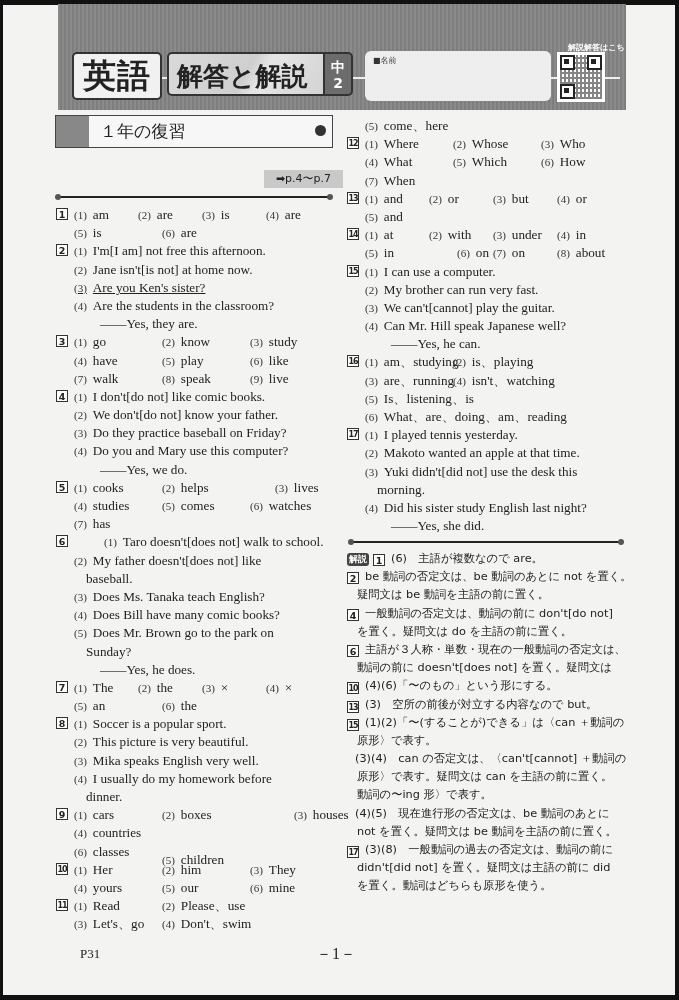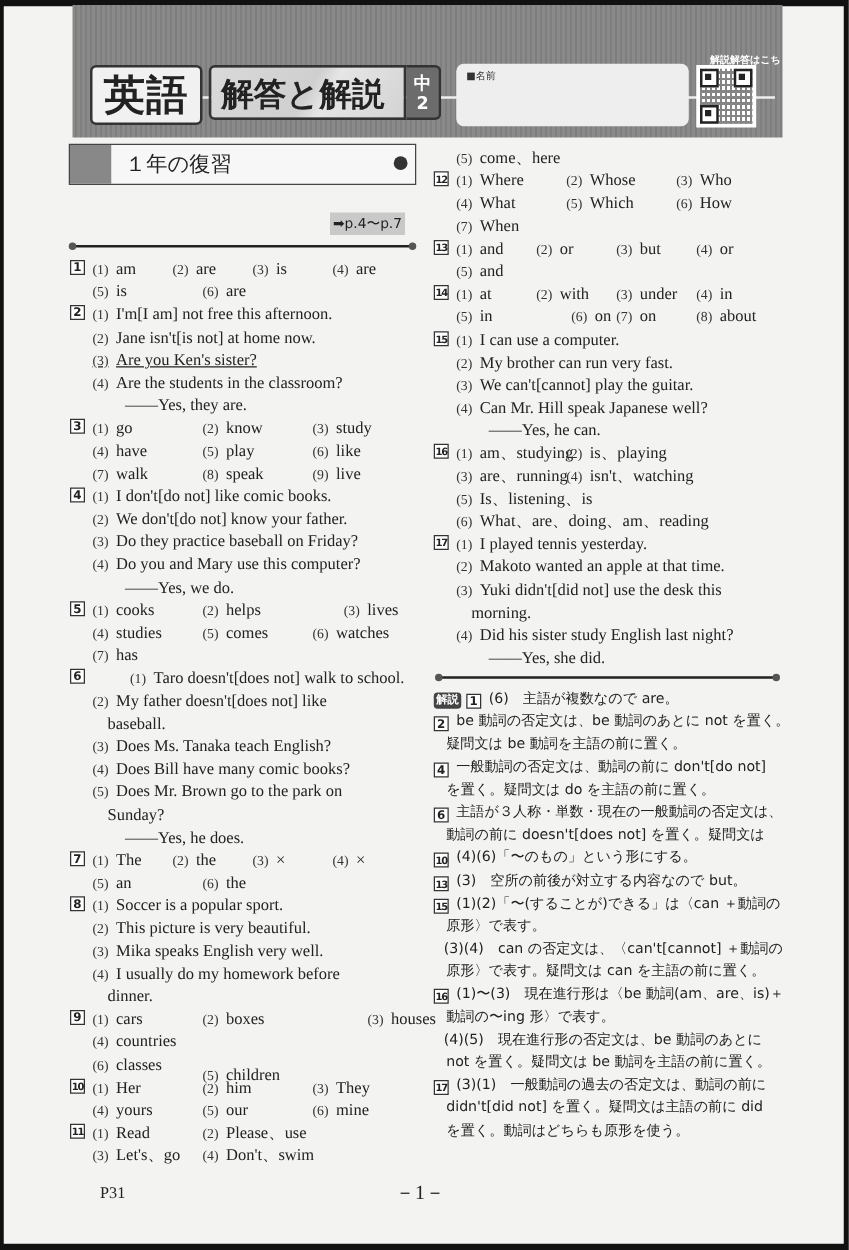--- a/index.html
+++ b/index.html
@@ -16,21 +16,21 @@
   .qr{position:absolute;left:557px;top:52px;width:48px;height:50px;background:#fff;padding:3px;box-sizing:border-box;}
   .qr .grid{width:100%;height:100%;background:
      repeating-linear-gradient(0deg,#222 0 2px,transparent 2px 5px),
      repeating-linear-gradient(90deg,#222 0 2px,transparent 2px 4px);opacity:.55;position:relative;}
   .qr .f{position:absolute;width:11px;height:11px;border:2px solid #222;background:#fff;}
   .qr .f::after{content:"";position:absolute;left:2px;top:2px;width:5px;height:5px;background:#222;}
   .section{position:absolute;left:55px;top:115px;width:276px;height:31px;border:1px solid #444;background:#f7f7f7;}
   .section .band{position:absolute;left:0;top:0;width:33px;height:31px;background:#888;}
   .section .title{position:absolute;left:44px;top:4px;font-family:"DejaVu Sans",sans-serif;font-size:17px;color:#222;}
   .section .dot{position:absolute;right:6px;top:9px;width:11px;height:11px;border-radius:50%;background:#333;}
-  .pageref{position:absolute;left:264px;top:170px;width:60px;height:18px;background:#c9c9c9;font-family:"DejaVu Sans",sans-serif;font-size:11px;line-height:18px;text-align:center;color:#222;}
+  .pageref{position:absolute;left:264px;top:170px;width:79px;height:18px;background:#c9c9c9;font-family:"DejaVu Sans",sans-serif;font-size:11px;line-height:18px;text-align:center;color:#222;}
   .rule{position:absolute;height:2px;background:#222;}
   .rule::before,.rule::after{content:"";position:absolute;top:-2px;width:6px;height:6px;border-radius:50%;background:#555;}
   .rule::before{left:-3px;}.rule::after{right:-3px;}
   .col{position:absolute;font-size:13.2px;line-height:18.2px;}
   .ln{position:relative;height:18.2px;white-space:nowrap;}
   .num{position:absolute;left:0;top:2px;width:12px;height:12px;border:1px solid #333;font-family:"DejaVu Sans",sans-serif;font-weight:bold;font-size:9.5px;line-height:12px;text-align:center;box-sizing:border-box;background:#fff;}
   .n2{font-size:8px;letter-spacing:-1px;}
   .it{position:absolute;top:0;}
   .p{font-size:11px;color:#333;margin-right:6px;}
   .jp{font-family:"DejaVu Sans",sans-serif;font-size:11.3px;line-height:18.2px;}
@@ -332,23 +332,22 @@
     <div class="ln jp"><span class="num" style="position: relative; display: inline-block; top: 2px; margin-right: 6px;">4</span><span>一般動詞の否定文は、動詞の前に don't[do not]</span></div>
     <div class="ln jp" style="padding-left: 10px;"><span>を置く。疑問文は do を主語の前に置く。</span></div>
     <div class="ln jp"><span class="num" style="position: relative; display: inline-block; top: 2px; margin-right: 6px;">6</span><span>主語が３人称・単数・現在の一般動詞の否定文は、</span></div>
     <div class="ln jp" style="padding-left: 10px;"><span>動詞の前に doesn't[does not] を置く。疑問文は</span></div>
     <div class="ln jp"><span class="num n2" style="position: relative; display: inline-block; top: 2px; margin-right: 6px;">10</span><span>(4)(6)「〜のもの」という形にする。</span></div>
     <div class="ln jp"><span class="num n2" style="position: relative; display: inline-block; top: 2px; margin-right: 6px;">13</span><span>(3)　空所の前後が対立する内容なので but。</span></div>
     <div class="ln jp"><span class="num n2" style="position: relative; display: inline-block; top: 2px; margin-right: 6px;">15</span><span>(1)(2)「〜(することが)できる」は〈can ＋動詞の</span></div>
     <div class="ln jp" style="padding-left: 10px;"><span>原形〉で表す。</span></div>
     <div class="ln jp" style="padding-left: 8px;"><span>(3)(4)　can の否定文は、〈can't[cannot] ＋動詞の</span></div>
     <div class="ln jp" style="padding-left: 10px;"><span>原形〉で表す。疑問文は can を主語の前に置く。</span></div>
-    <div class="ln jp"><span class="num n2" style="position: relative; display: inline-block; top: 2px; margin-right: 6px;">16</span><span>(1)〜(3)　現在進行形は〈be 動詞(am、are、is)＋</span></div>
     <div class="ln jp" style="padding-left: 10px;"><span>動詞の〜ing 形〉で表す。</span></div>
     <div class="ln jp" style="padding-left: 8px;"><span>(4)(5)　現在進行形の否定文は、be 動詞のあとに</span></div>
     <div class="ln jp" style="padding-left: 10px;"><span>not を置く。疑問文は be 動詞を主語の前に置く。</span></div>
-    <div class="ln jp"><span class="num n2" style="position: relative; display: inline-block; top: 2px; margin-right: 6px;">17</span><span>(3)(1)　一般動詞の過去の否定文は、動詞の前に</span></div>
+    <div class="ln jp"><span class="num n2" style="position: relative; display: inline-block; top: 2px; margin-right: 6px;">17</span><span>(3)(8)　一般動詞の過去の否定文は、動詞の前に</span></div>
     <div class="ln jp" style="padding-left: 10px;"><span>didn't[did not] を置く。疑問文は主語の前に did</span></div>
     <div class="ln jp" style="padding-left: 10px;"><span>を置く。動詞はどちらも原形を使う。</span></div>
   </div>
 
 <div class="footer-l">P31</div>
 <div class="footer-c">－1－</div>
 
 </body></html>

